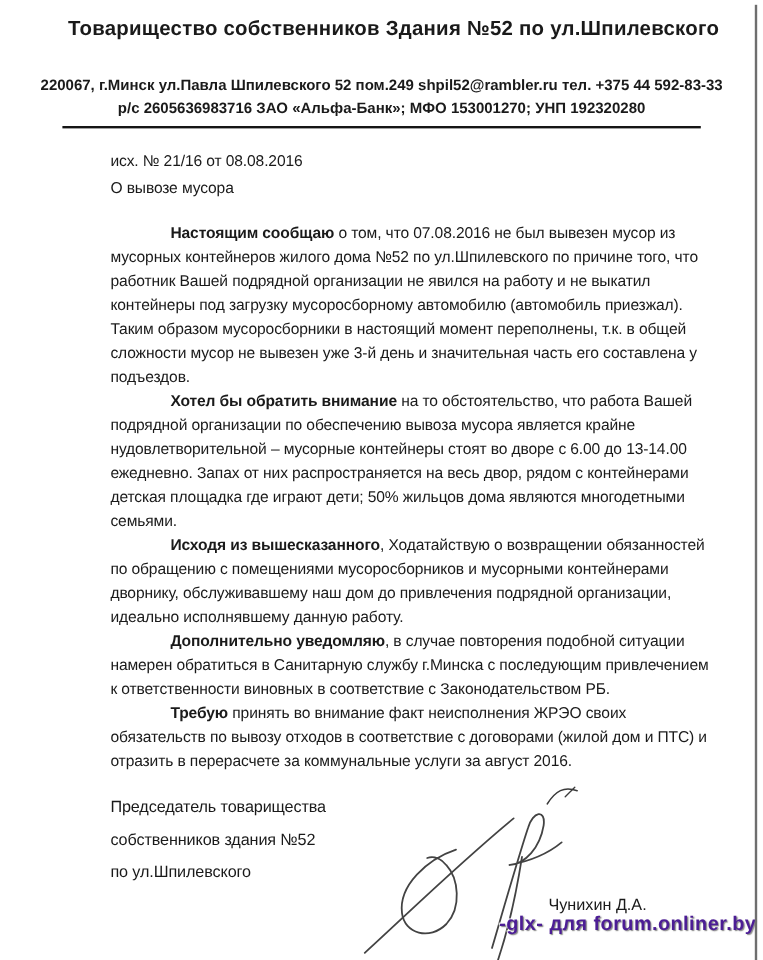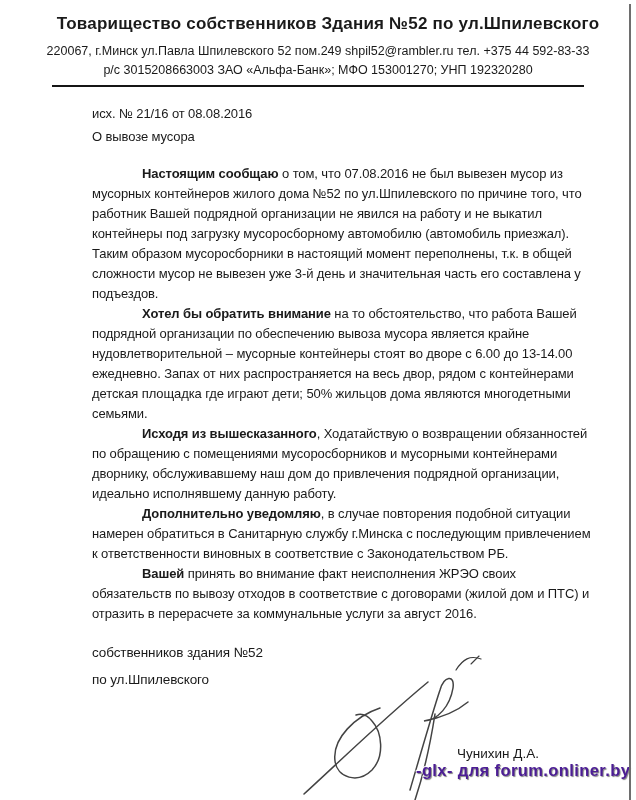--- a/index.html
+++ b/index.html
@@ -2,21 +2,21 @@
 <html><head>
 <meta charset="utf-8">
 <style>
   html,body { margin:0; padding:0; background:#ffffff; }
   .page {
     position:relative; width:636px; height:800px; background:#ffffff;
     font-family:"Liberation Sans", sans-serif; color:#1a1a1a; overflow:hidden;
   }
   
   .org-name { padding-top:14px; text-align:center; font-weight:bold; font-size:17px; letter-spacing:.2px;padding-left:20px; }
-  .org-address { margin-top:8px; text-align:center; font-size:12.5px; line-height:19px; font-weight:400; }
+  .org-address { margin-top:28px; text-align:center; font-size:12.5px; line-height:19px; font-weight:700; }
   .rule { width:532px; margin:5px auto 0 auto; border:none; border-top:2px solid #151515; height:0; }
   
   .letter { margin:17px 44px 0 92px; font-size:13px; line-height:20px; letter-spacing:-0.1px; }
   .recipient { text-align:right; margin-top:6px; }
   .subject { margin-top:3px; }
   .paragraphs { margin-top:17px; }
   .para { text-indent:50px; }
   .lead { font-weight:bold;text-align:right; }
   
   .signoff { margin-top:15px; font-size:13.5px; line-height:27px; }
@@ -36,21 +36,21 @@
 </style>
 </head>
 <body>
 
 <div class="page">
 
   <div class="org-name">Товарищество собственников Здания №52 по ул.Шпилевского</div>
 
   <div class="org-address">
     <div>220067, г.Минск ул.Павла Шпилевского 52 пом.249 shpil52@rambler.ru тел. +375 44 592-83-33</div>
-    <div>р/с 3015208663003 ЗАО «Альфа-Банк»; МФО 153001270; УНП 192320280</div>
+    <div>р/с 2605636983716 ЗАО «Альфа-Банк»; МФО 153001270; УНП 192320280</div>
   </div>
 
   <hr class="rule">
 
   <div class="letter">
     <div class="ref">исх. № 21/16 от 08.08.2016</div>
     <div class="subject">О вывозе мусора</div>
 
     <div class="paragraphs">
       <div class="para">
@@ -59,25 +59,26 @@
       <div class="para">
         <span class="lead">Хотел бы обратить внимание</span><span> на то обстоятельство, что работа Вашей подрядной организации по обеспечению вывоза мусора является крайне нудовлетворительной – мусорные контейнеры стоят во дворе с 6.00 до 13-14.00 ежедневно. Запах от них распространяется на весь двор, рядом с контейнерами детская площадка где играют дети; 50% жильцов дома являются многодетными семьями.</span>
       </div>
       <div class="para">
         <span class="lead">Исходя из вышесказанного</span><span>, Ходатайствую о возвращении обязанностей по обращению с помещениями мусоросборников и мусорными контейнерами дворнику, обслуживавшему наш дом до привлечения подрядной организации, идеально исполнявшему данную работу.</span>
       </div>
       <div class="para">
         <span class="lead">Дополнительно уведомляю</span><span>, в случае повторения подобной ситуации намерен обратиться в Санитарную службу г.Минска с последующим привлечением к ответственности виновных в соответствие с Законодательством РБ.</span>
       </div>
       <div class="para">
-        <span class="lead">Вашей</span><span> принять во внимание факт неисполнения ЖРЭО своих обязательств по вывозу отходов в соответствие с договорами (жилой дом и ПТС) и отразить в перерасчете за коммунальные услуги за август 2016.</span>
+        <span class="lead">Требую</span><span> принять во внимание факт неисполнения ЖРЭО своих обязательств по вывозу отходов в соответствие с договорами (жилой дом и ПТС) и отразить в перерасчете за коммунальные услуги за август 2016.</span>
       </div>
     </div>
 
     <div class="signoff">
+      <div>Председатель товарищества</div>
       <div>собственников здания №52</div>
       <div>по ул.Шпилевского</div>
     </div>
   </div>
 
   <svg class="tick-svg" width="34" height="24" viewBox="0 0 34 24">
     <path d="M 3 19 C 10 8, 17 4, 28 8" fill="none" stroke="#3a3a3a" stroke-width="1.2" stroke-linecap="round"></path>
     <path d="M 18 13 L 26 5" fill="none" stroke="#3a3a3a" stroke-width="1.1" stroke-linecap="round"></path>
   </svg>
 

